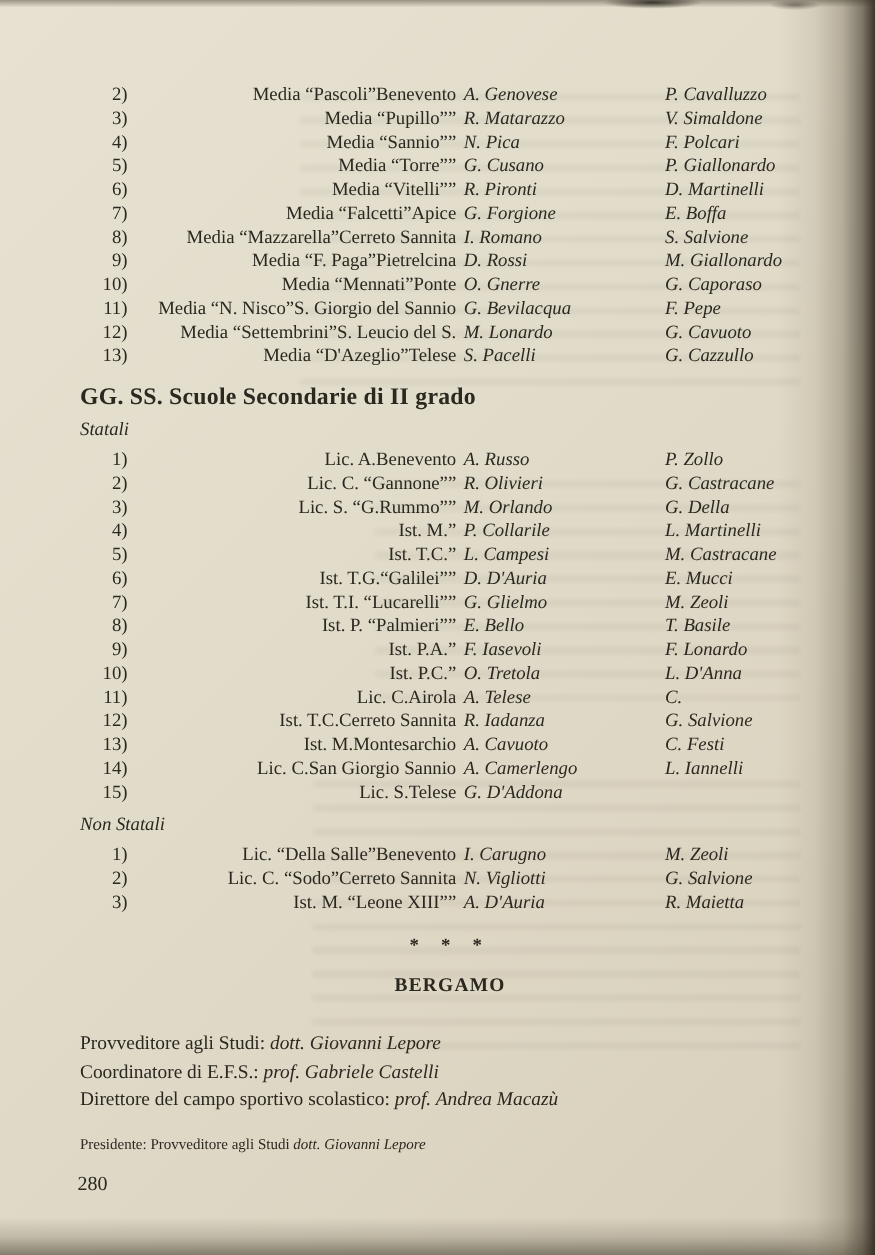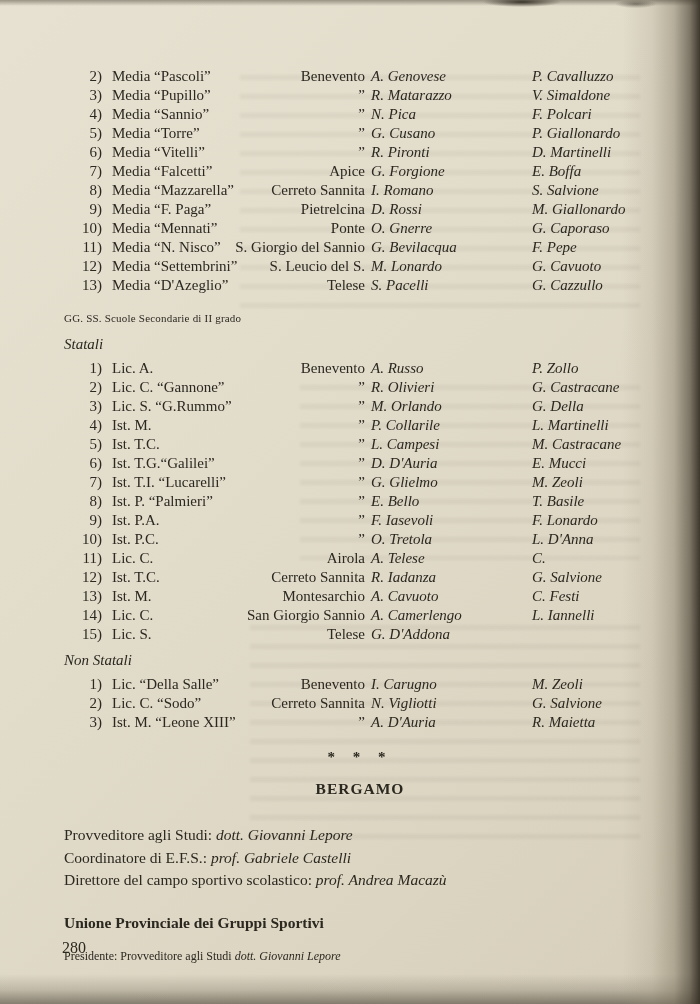--- a/index.html
+++ b/index.html
@@ -35,25 +35,25 @@
   .content{position:absolute;left:64px;top:62px;width:592px;}
 
   .row{
     display:grid;
     grid-template-columns:38px 257px 155px 1fr;
     column-gap:6px;
     line-height:19px;font-size:15px;
   }
   .c{white-space:nowrap;overflow:visible;}
   .num{text-align:right;}
-  .mid{display:flex;justify-content:space-between;padding-left:4px;}
+  .mid{display:flex;justify-content:flex-end;padding-left:4px;}
   .it{font-style:italic;}
 
   .section-heading{
-    font-weight:normal;font-size:11px;margin:13px 0 0 0;line-height:20px;
+    font-weight:bold;font-size:19px;margin:13px 0 0 0;line-height:20px;
     letter-spacing:0.2px;
   }
   .sublabel{font-style:italic;font-size:15px;margin-top:7px;line-height:19px;}
   .tbl{margin-top:5px;}
 
   .sep{
     text-align:center;font-weight:bold;font-size:15px;letter-spacing:7px;
     margin-top:16px;line-height:18px;
   }
   .city-heading{
@@ -404,21 +404,20 @@
           <span>Coordinatore di E.F.S.:</span>
           <span class="it">prof. Gabriele Castelli</span>
         </div>
 
         <div>
           <span>Direttore del campo sportivo scolastico:</span>
           <span class="it">prof. Andrea Macazù</span>
         </div>
       </div>
 
-    <div class="union-heading">Unione Provinciale dei Gruppi Sportivi</div>
 
     <div class="president-line">
       <span>Presidente: Provveditore agli Studi</span>
       <span class="it">dott. Giovanni Lepore</span>
     </div>
 
   </div>
 
   <div class="pagenum">280</div>
 </div>

